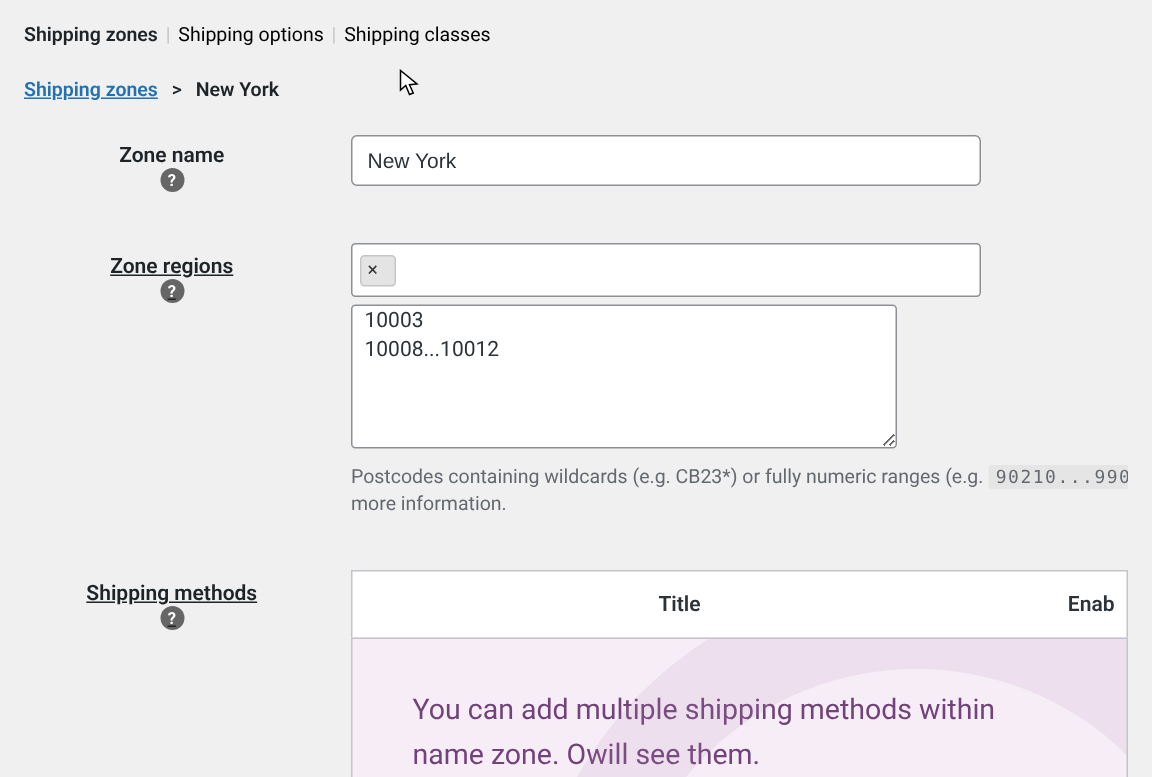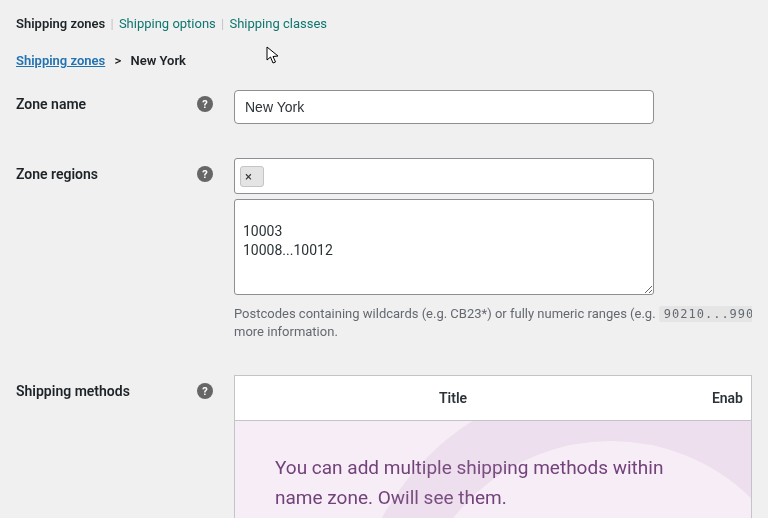--- a/index.html
+++ b/index.html
@@ -14,21 +14,21 @@
     }
     .page {
       padding: 0;
       position: relative;
     }
     .nav-tabs {
       padding: 16px 16px 8px 16px;
       font-size: 13px;
     }
     .nav-tabs .tab {
-      color: #0f766e;
+      color: #000000;
       text-decoration: none;
       cursor: pointer;
     }
     .nav-tabs .tab.active {
       color: #1d2327;
       font-weight: 600;
     }
     .nav-tabs .sep {
       color: #c3c4c7;
       margin: 0 2px;
@@ -61,24 +61,25 @@
       align-items: flex-start;
       margin-bottom: 34px;
     }
     .form-row.methods { margin-bottom: 0; }
     .form-label {
       width: 218px;
       flex-shrink: 0;
       display: flex;
       align-items: center;
       padding-top: 6px;
-      justify-content: space-between;
+      justify-content: center;
       padding-right: 21px;
-    }
-    .form-label.top { padding-top: 8px; }
+      flex-direction: column;
+    }
+    .form-label.top { padding-top: 8px; text-decoration: underline; }
     .label-text {
       font-weight: 600;
       font-size: 14px;
       color: #1d2327;
     }
     .help-icon {
       display: inline-flex;
       align-items: center;
       justify-content: center;
       width: 16px;
@@ -124,25 +125,25 @@
       padding: 2px 7px 2px 4px;
       font-size: 13px;
       color: #333;
     }
     .tag-x {
       margin-right: 4px;
       font-size: 13px;
       cursor: pointer;
     }
     .postcode-area {
-      width: 420px;
+      width: 364px;
       height: 96px;
       border: 1px solid #8c8f94;
       border-radius: 3px;
-      padding: 22px 8px;
+      padding: 1px 8px;
       font-size: 14px;
       font-family: inherit;
       background: #fff;
       color: #2c3338;
       margin-top: 5px;
       resize: both;
       line-height: 1.35;
     }
     .hint {
       margin-top: 7px;

